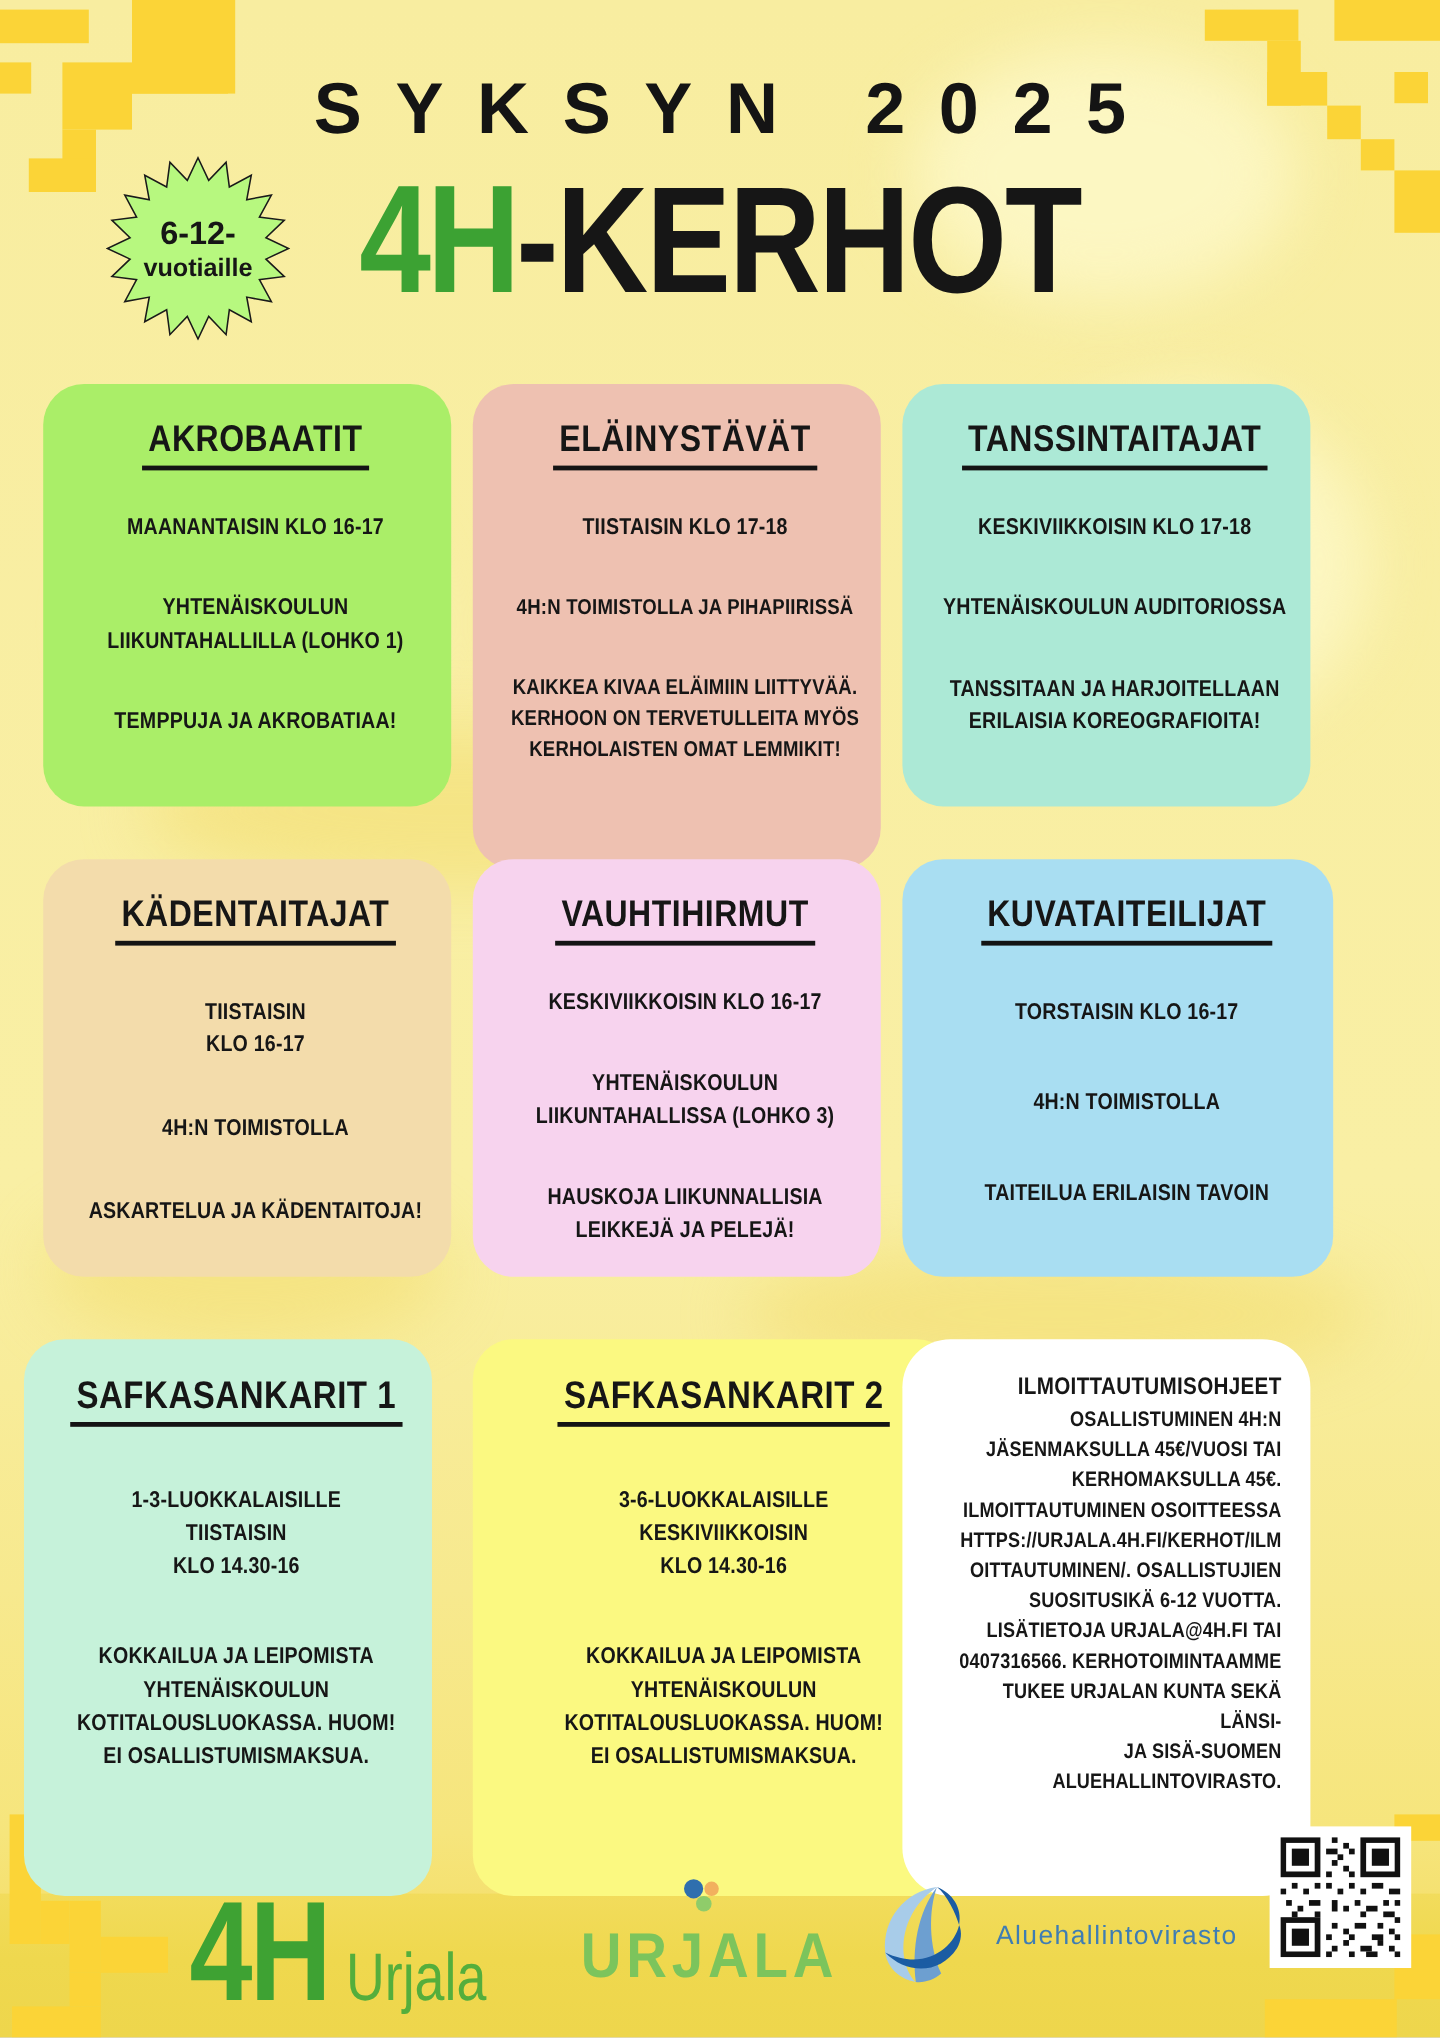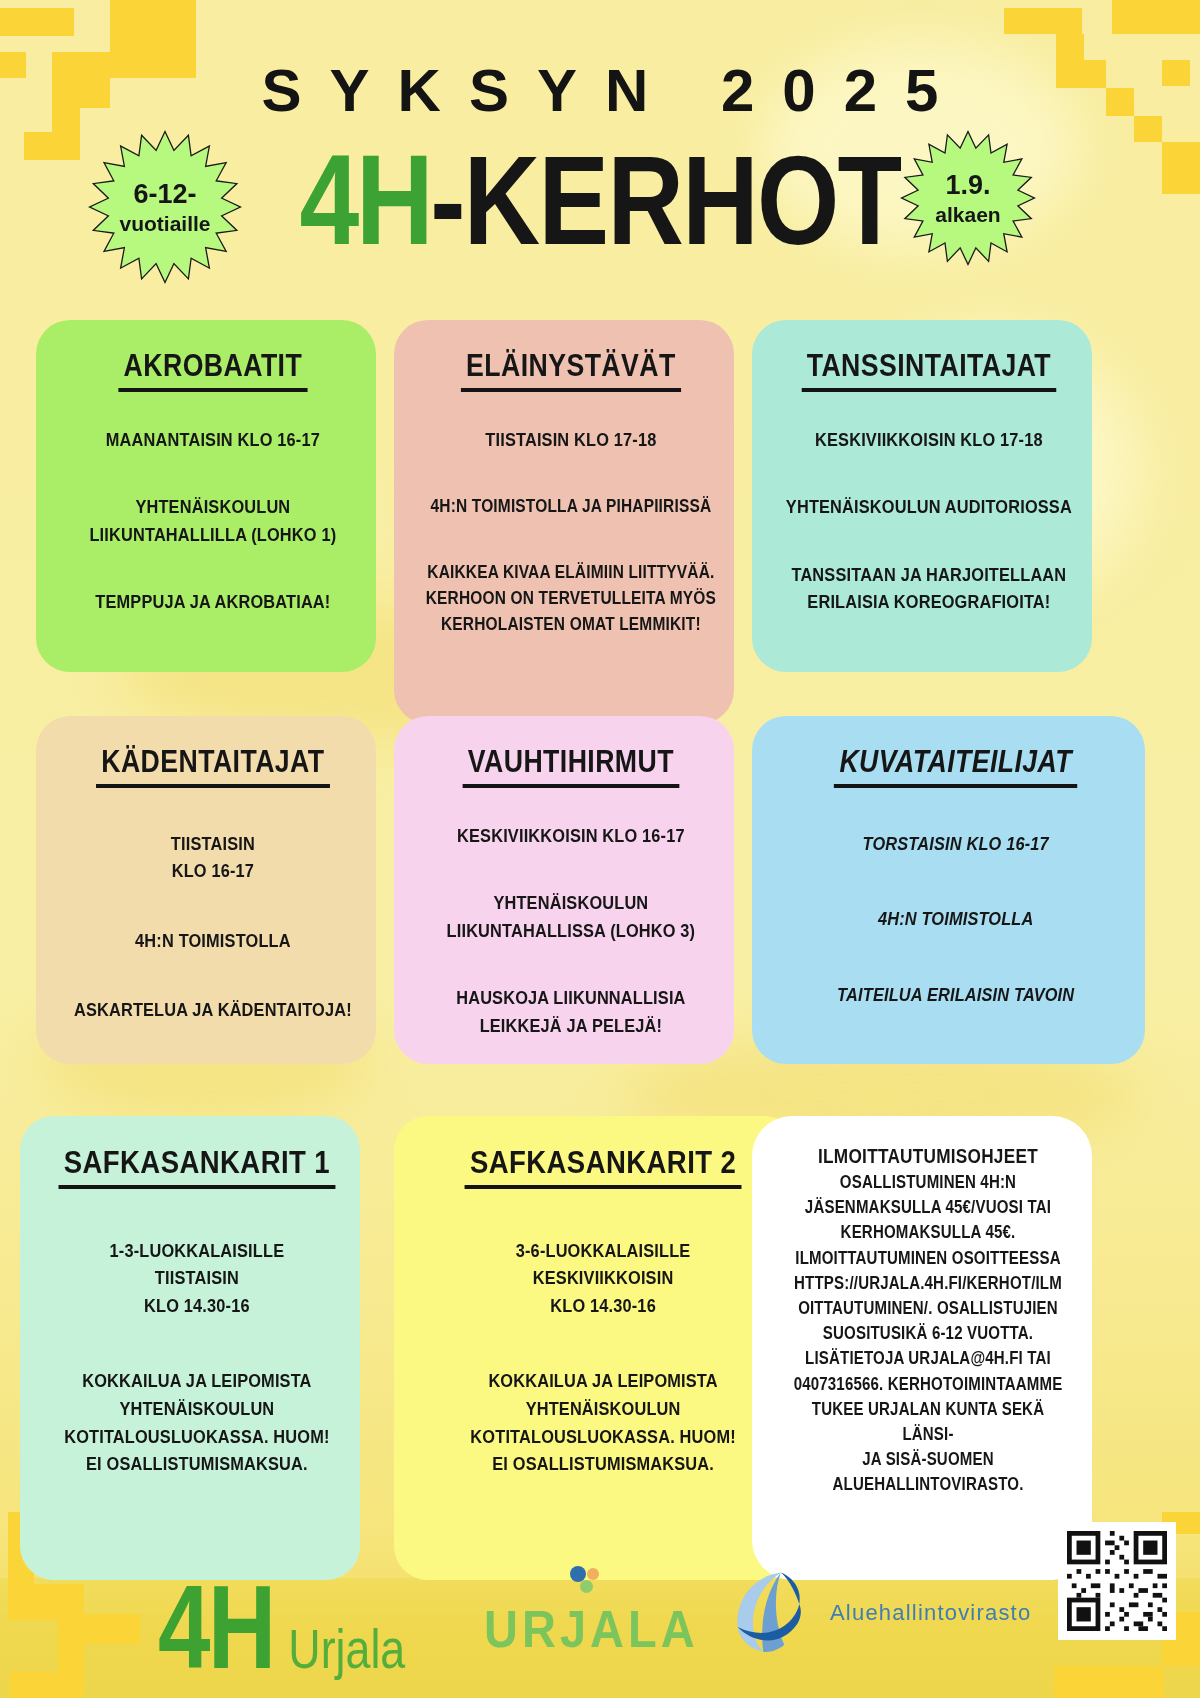--- a/index.html
+++ b/index.html
@@ -35,21 +35,21 @@
   
   .card{position:absolute;border-radius:34px;padding:28px 4px 0 18px;text-align:center;box-sizing:border-box;}
   .cond{transform:scaleX(.86);transform-origin:50% 0;width:116.28%;margin-left:-8.14%;}
   .card-title{display:inline-block;font-size:31px;font-weight:800;letter-spacing:.5px;
               border-bottom:4px solid #141414;padding:0 6px 4px 6px;line-height:1.15;}
   .card-title.big{font-size:32px;}
   .card-text{font-size:19px;font-weight:700;line-height:1.45;white-space:pre-line;letter-spacing:.2px;}
   .card-text.small{font-size:18px;}
   .mt1{margin-top:34px;} .mt2{margin-top:40px;} .mt3{margin-top:42px;} .mt4{margin-top:48px;}
   
-  .card.info{text-align:center;padding:26px 24px 0 36px;background:#ffffff;}
+  .card.info{text-align:right;padding:26px 24px 0 36px;background:#ffffff;}
   .cond-left{transform:scaleX(.86);transform-origin:0 0;width:116.28%;}
   .info-title{font-size:20px;font-weight:800;letter-spacing:.3px;line-height:1.4;}
   .info-body{font-size:17.5px;font-weight:700;line-height:1.44;white-space:pre-line;overflow-wrap:anywhere;letter-spacing:.2px;}
   
   .qr-box{position:absolute;left:1058px;top:1522px;width:118px;height:118px;background:#ffffff;
           display:flex;align-items:center;justify-content:center;}
   
   .fourh-lockup{position:absolute;left:158px;top:1574px;display:flex;align-items:baseline;white-space:nowrap;
                 transform:scaleX(.8);transform-origin:0 0;}
   .fourh-big{font-size:118px;font-weight:800;color:#3ea233;line-height:.9;letter-spacing:-3px;}
@@ -118,28 +118,20 @@
   </div>
 
   <div class="badge" style="left:88px;top:130px;width:154px;height:154px;">
     <div class="star"></div>
     <div class="star-fill"></div>
     <div class="badge-text">
       <div class="badge-l1">6-12-</div>
       <div class="badge-l2">vuotiaille</div>
     </div>
   </div>
-  <div class="badge" style="left:900px;top:130px;width:136px;height:136px;">
-    <div class="star"></div>
-    <div class="star-fill"></div>
-    <div class="badge-text">
-      <div class="badge-l1">1.9.</div>
-      <div class="badge-l2">alkaen</div>
-    </div>
-  </div>
 
   <div class="card" style="left:36px;top:320px;width:340px;height:352px;background:#aaee68;">
     <div class="cond">
       <span class="card-title">AKROBAATIT </span>
       <div class="card-text mt1">MAANANTAISIN KLO 16-17</div>
       <div class="card-text mt2">YHTENÄISKOULUN
 LIIKUNTAHALLILLA (LOHKO 1)</div>
       <div class="card-text mt2">TEMPPUJA JA AKROBATIAA!</div>
     </div>
   </div>
@@ -175,21 +167,21 @@
   <div class="card" style="left:394px;top:716px;width:340px;height:348px;background:#f7d3ee;">
     <div class="cond">
       <span class="card-title">VAUHTIHIRMUT</span>
       <div class="card-text mt1">KESKIVIIKKOISIN KLO 16-17</div>
       <div class="card-text mt2">YHTENÄISKOULUN
 LIIKUNTAHALLISSA (LOHKO 3)</div>
       <div class="card-text mt2">HAUSKOJA LIIKUNNALLISIA
 LEIKKEJÄ JA PELEJÄ!</div>
     </div>
   </div>
-  <div class="card" style="left:752px;top:716px;width:393px;height:348px;background:#a9def2;font-style:italic;">
+  <div class="card" style="left:752px;top:716px;width:359px;height:348px;background:#a9def2;">
     <div class="cond">
       <span class="card-title">KUVATAITEILIJAT </span>
       <div class="card-text mt3">TORSTAISIN KLO 16-17</div>
       <div class="card-text mt4">4H:N TOIMISTOLLA</div>
       <div class="card-text mt4">TAITEILUA ERILAISIN TAVOIN</div>
     </div>
   </div>
 
   <div class="card" style="left:20px;top:1116px;width:340px;height:464px;background:#c6f2da;">
     <div class="cond">

